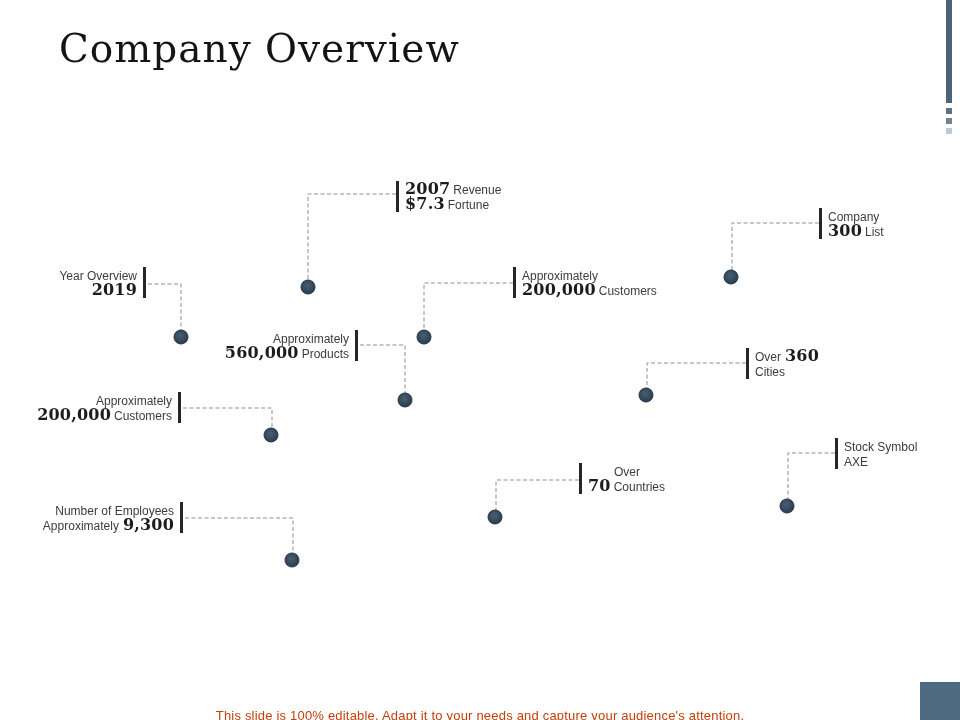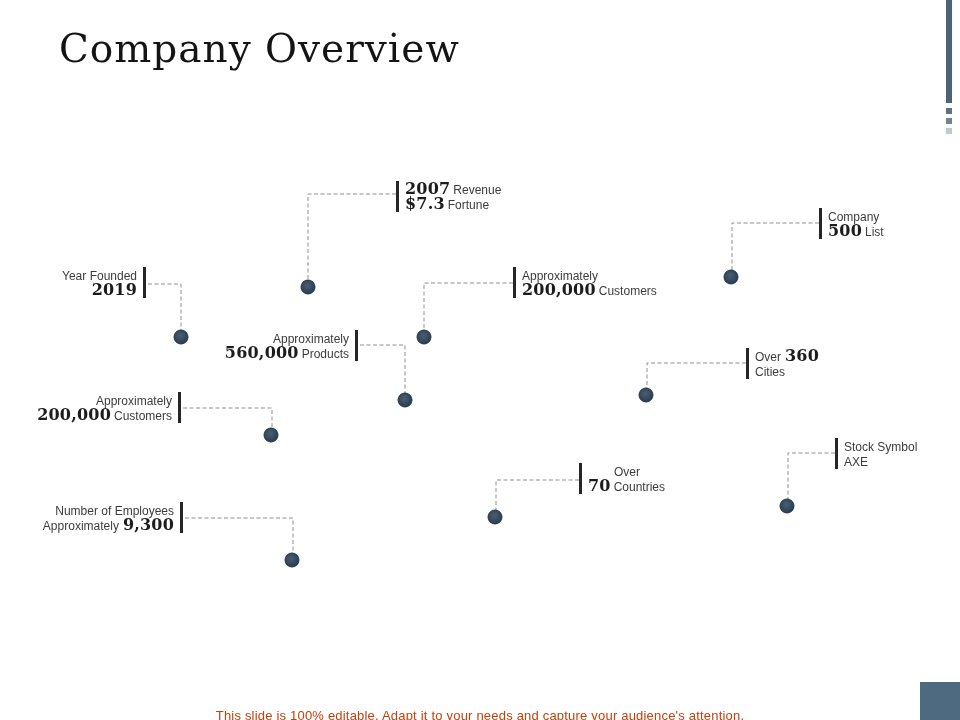--- a/index.html
+++ b/index.html
@@ -113,28 +113,28 @@
     <div class="txt">
       <div class="l l1"><span class="big">2007</span><span class="small">Revenue</span></div>
       <div class="l l2"><span class="big">$7.3</span><span class="small">Fortune</span></div>
     </div>
   </div>
 
   <div class="fact f2 tl">
     <span class="tick"></span>
     <div class="txt">
       <div class="l l1"><span class="small">Company</span></div>
-      <div class="l l2"><span class="big">500</span><span class="small">List</span></div>
+      <div class="l l2"><span class="big">300</span><span class="small">List</span></div>
     </div>
   </div>
 
   <div class="fact f3 tr">
     <span class="tick"></span>
     <div class="txt">
-      <div class="l l1"><span class="small">Year Founded</span></div>
+      <div class="l l1"><span class="small">Year Overview</span></div>
       <div class="l l2"><span class="big">2019</span></div>
     </div>
   </div>
 
   <div class="fact f4 tl">
     <span class="tick"></span>
     <div class="txt">
       <div class="l l1"><span class="small">Approximately</span></div>
       <div class="l l2"><span class="big">200,000</span><span class="small">Customers</span></div>
     </div>

